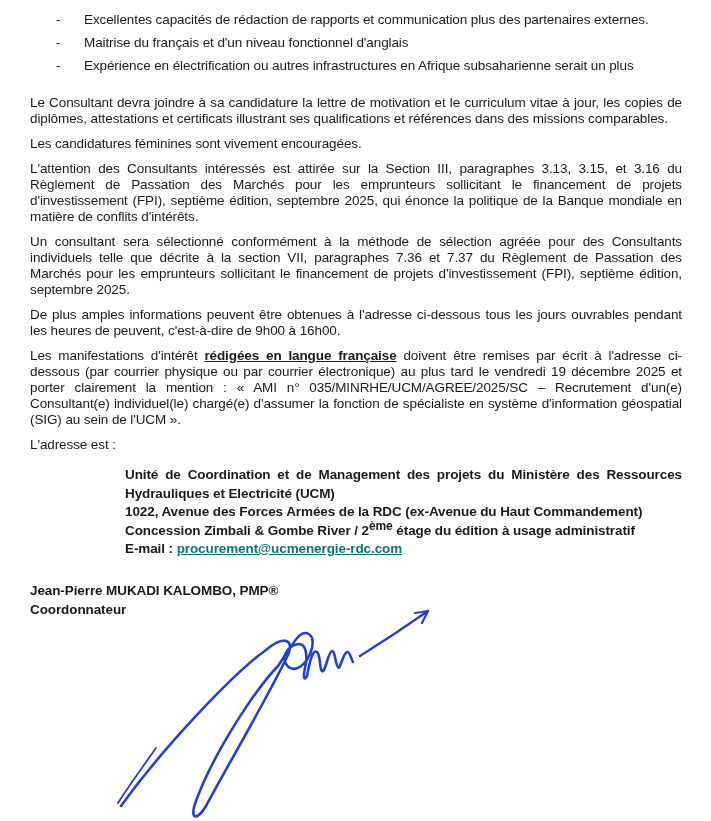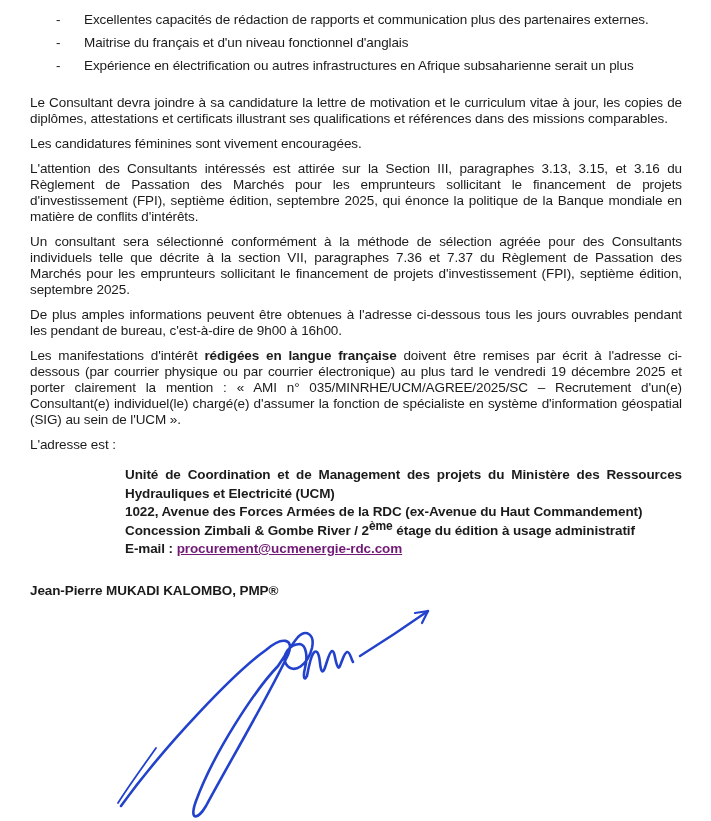--- a/index.html
+++ b/index.html
@@ -17,21 +17,21 @@
   .content { padding: 8px 29px 0 30px; }
 
   .bullets { margin: 0 0 18px 26px; }
   .bullet-row { display: flex; line-height: 23px; }
   .bullet-dash { width: 28px; flex: none; }
   .bullet-text { flex: 1; }
 
   p.body { margin: 0 0 9px 0; text-align: justify; line-height: 16px; }
   p.single { text-align: left; }
 
-  .emph-underline { font-weight: 700; }
+  .emph-underline { font-weight: 700; text-decoration: underline; }
   .bold { font-weight: 400; }
 
   .address-block {
     margin: 13px 0 0 95px;
     font-weight: 700;
     text-align: justify;
     line-height: 18.5px;
   }
   .address-line { display: block; }
   .addr-sup { font-size: 12px; vertical-align: super; line-height: 0; }
@@ -71,35 +71,36 @@
     </div>
 
     <p class="body">Le Consultant devra joindre à sa candidature la lettre de motivation et le curriculum vitae à jour, les copies de diplômes, attestations et certificats illustrant ses qualifications et références dans des missions comparables.</p>
 
     <p class="body single">Les candidatures féminines sont vivement encouragées.</p>
 
     <p class="body">L'attention des Consultants intéressés est attirée sur la Section III, paragraphes 3.13, 3.15, et 3.16 du Règlement de Passation des Marchés pour les emprunteurs sollicitant le financement de projets d'investissement (FPI), septième édition, septembre 2025, qui énonce la politique de la Banque mondiale en matière de conflits d'intérêts.</p>
 
     <p class="body">Un consultant sera sélectionné conformément à la méthode de sélection agréée pour des Consultants individuels telle que décrite à la section VII, paragraphes 7.36 et 7.37 du Règlement de Passation des Marchés pour les emprunteurs sollicitant le financement de projets d'investissement (FPI), septième édition, septembre 2025.</p>
 
-    <p class="body">De plus amples informations peuvent être obtenues à l'adresse ci-dessous tous les jours ouvrables pendant les pendant de bureau, c'est-à-dire de 9h00 à 16h00.</p>
+    <p class="body">De plus amples informations peuvent être obtenues à l'adresse ci-dessous tous les jours ouvrables pendant les heures de peuvent, c'est-à-dire de 9h00 à 16h00.</p>
 
     <p class="body"><span>Les manifestations d'intérêt </span><span class="emph-underline">rédigées en langue française</span><span> doivent être remises par écrit à l'adresse ci-dessous (par courrier physique ou par courrier électronique) au plus tard le </span><span class="bold">vendredi 19 décembre 2025</span><span> et porter clairement la mention : </span><span class="bold">« AMI n° 035/MINRHE/UCM/AGREE/2025/SC – Recrutement d'un(e) Consultant(e) individuel(le) chargé(e) d'assumer la fonction de spécialiste en système d'information géospatial (SIG) au sein de l'UCM ».</span></p>
 
     <p class="body single">L'adresse est :</p>
 
     <div class="address-block">
       <span class="address-line">Unité de Coordination et de Management des projets du Ministère des Ressources Hydrauliques et Electricité (UCM)</span>
       <span class="address-line">1022, Avenue des Forces Armées de la RDC (ex-Avenue du Haut Commandement)</span>
       <span class="address-line"><span>Concession Zimbali &amp; Gombe River / 2</span><span class="addr-sup">ème</span><span> étage du édition à usage administratif</span></span>
-      <span class="address-line"><span>E-mail : </span><a class="email-link" style="color: #701a75;">procurement@ucmenergie-rdc.com</a></span>
+      <span class="address-line"><span>E-mail : </span><a class="email-link" style="color: #0f766e;">procurement@ucmenergie-rdc.com</a></span>
     </div>
 
     <div class="sig-block">
       <span class="sig-name">Jean-Pierre MUKADI KALOMBO, PMP®</span>
+      <span class="sig-title">Coordonnateur</span>
     </div>
 
   </div>
 
   <svg class="signature-svg" viewBox="0 0 711 821" xmlns="http://www.w3.org/2000/svg">
     <g fill="none" stroke-linecap="round" stroke-linejoin="round">
 
       <path class="sig-stroke" stroke-width="1.8" d="M118,803 C130,784 142,768 156,748" stroke="#2342cc"></path>
 
       <path class="sig-stroke" stroke-width="2.6" d="M121,806

